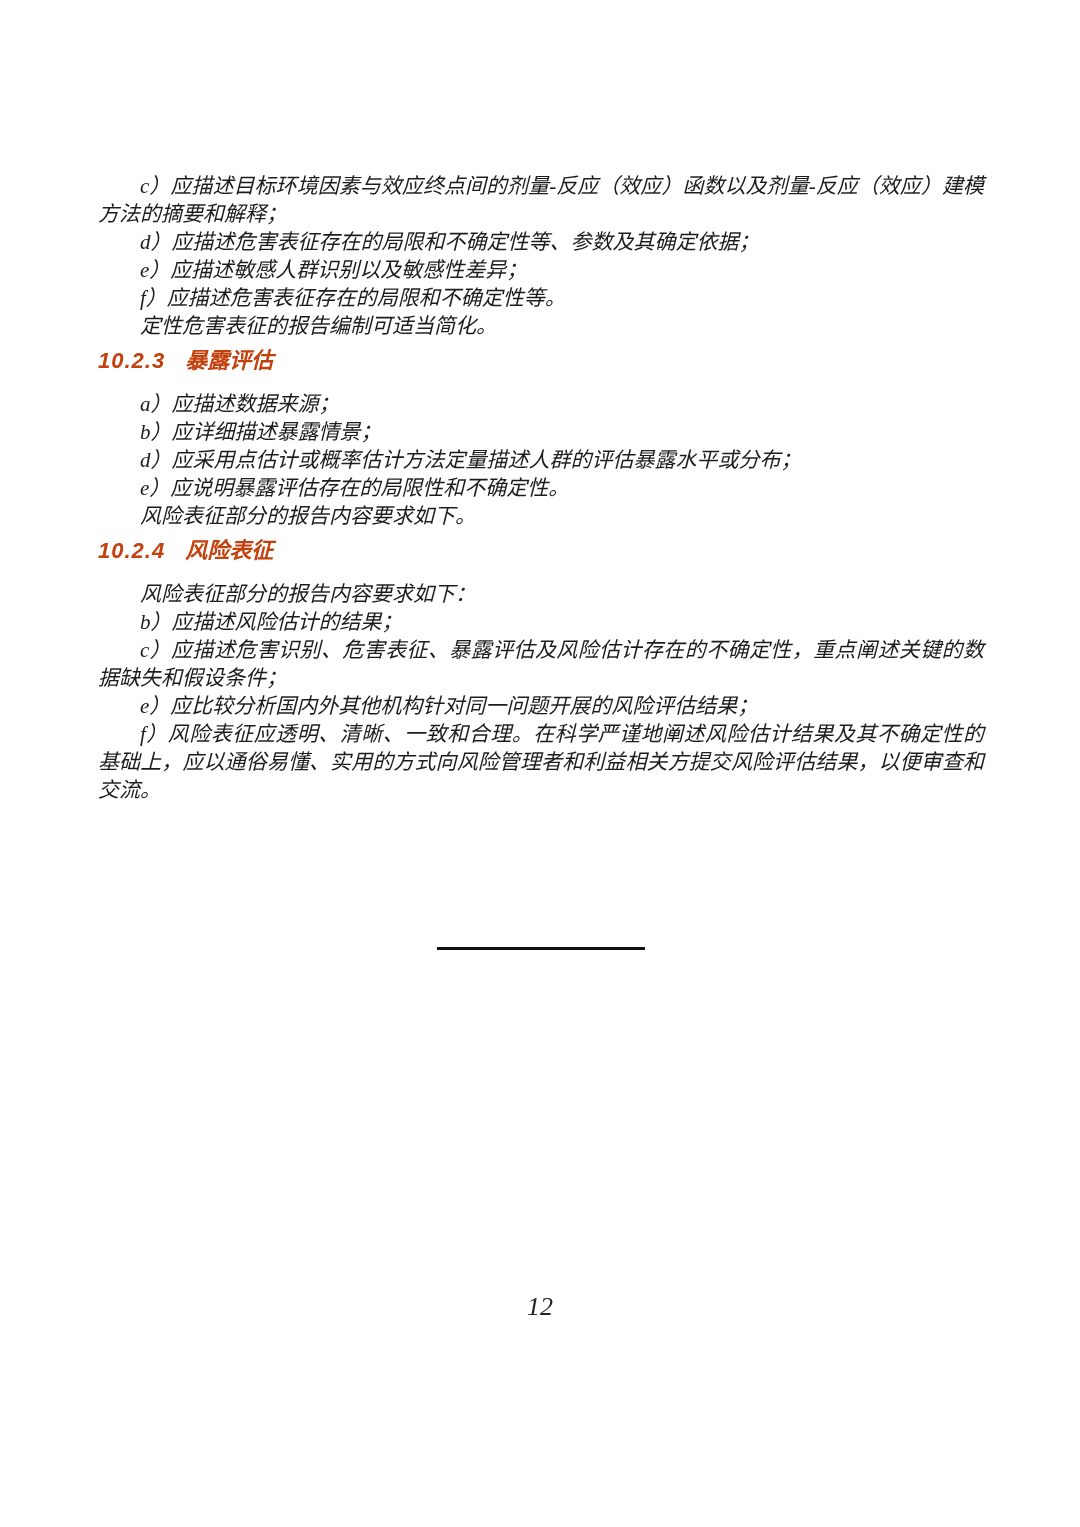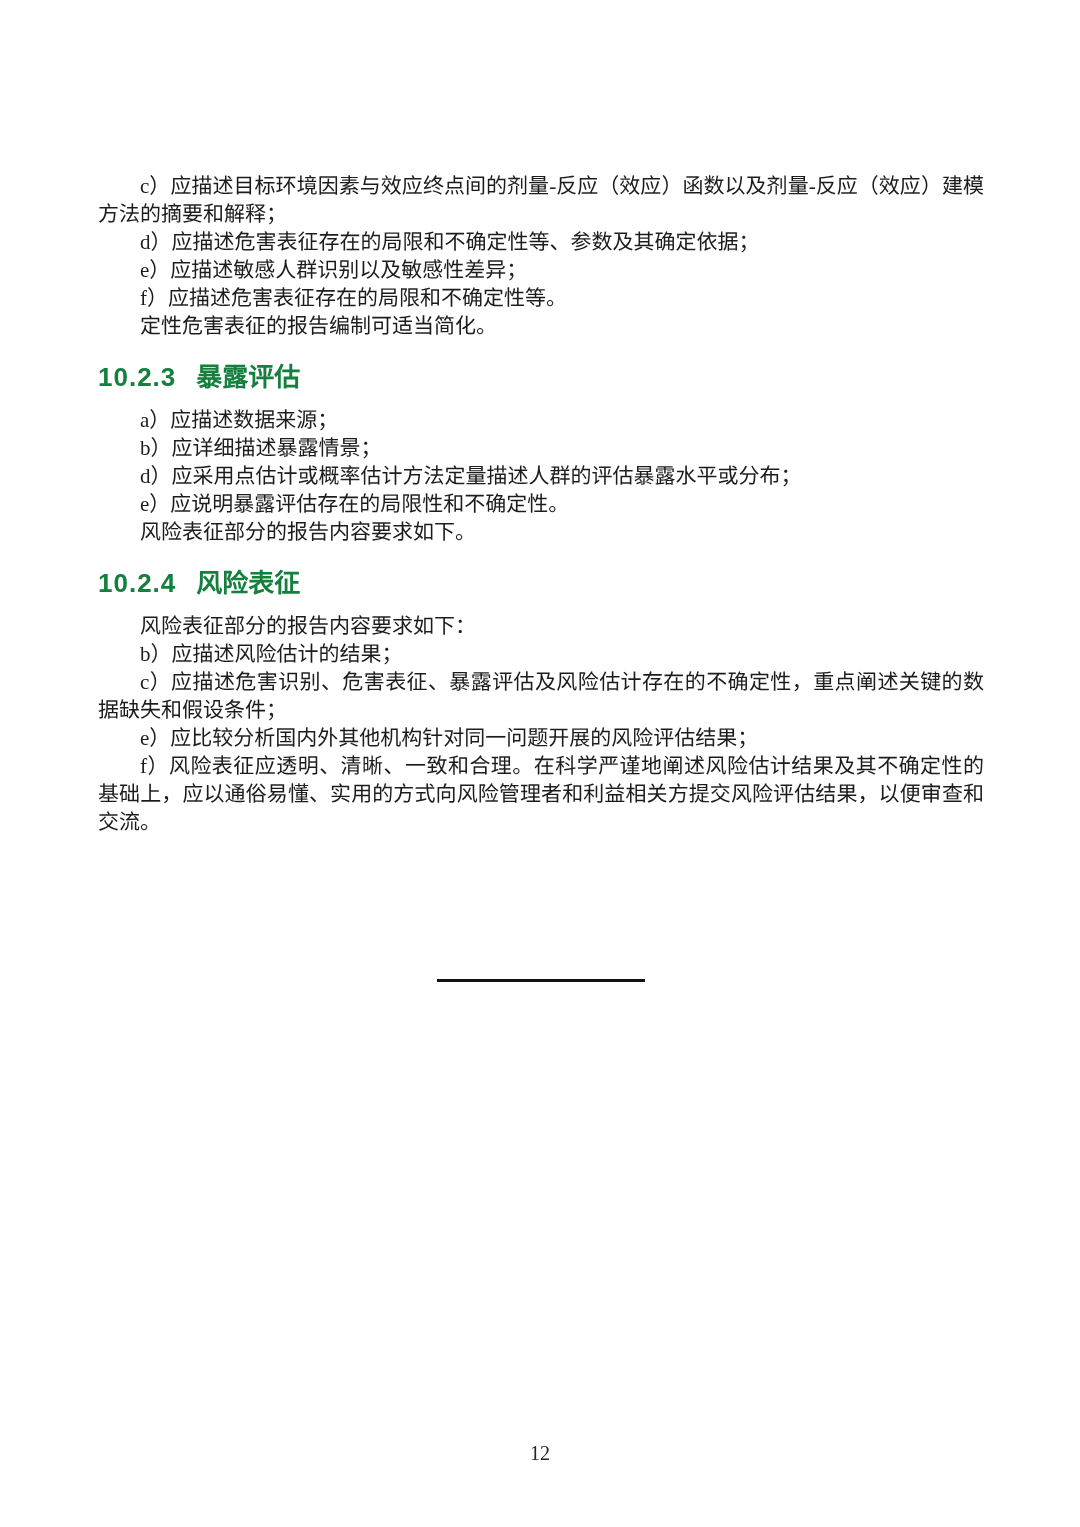--- a/index.html
+++ b/index.html
@@ -4,57 +4,58 @@
 <style>
   html, body { margin: 0; padding: 0; background: #ffffff; }
   .page {
     position: relative;
     width: 1080px;
     height: 1527px;
     background: #ffffff;
     overflow: hidden;
     font-family: "Liberation Serif", "DejaVu Serif", serif;
     color: #1c1c1c;
+    font-style: italic;
   }
   .content {
     position: absolute;
     left: 98px;
     top: 172px;
     width: 886px;
   }
   .content p {
     margin: 0;
     font-size: 21px;
     line-height: 28px;
     text-align: justify;
     text-indent: 2em;
     word-break: break-all;
   }
   .section-heading {
-    margin: 22px 0 14px 0;
+    margin: 6px 0 14px 0;
     font-family: "Liberation Sans", "DejaVu Sans", sans-serif;
     font-weight: bold;
-    font-size: 26px;
+    font-size: 22px;
     line-height: 30px;
-    color: #15803d;
+    color: #c2410c;
   }
   .section-heading .sec-num { display: inline-block; margin-right: 20px; letter-spacing: 1px; }
   .end-divider {
     margin: 143px auto 0 auto;
     width: 208px;
     height: 3px;
     background: #111111;
   }
   .page-number {
     position: absolute;
-    top: 1440px;
+    top: 1294px;
     left: 0;
     width: 100%;
     text-align: center;
-    font-size: 20px;
+    font-size: 26px;
     line-height: 26px;
     color: #222222;
   }
 </style>
 </head>
 <body>
 
 <div class="page">
   <div class="content">
 

